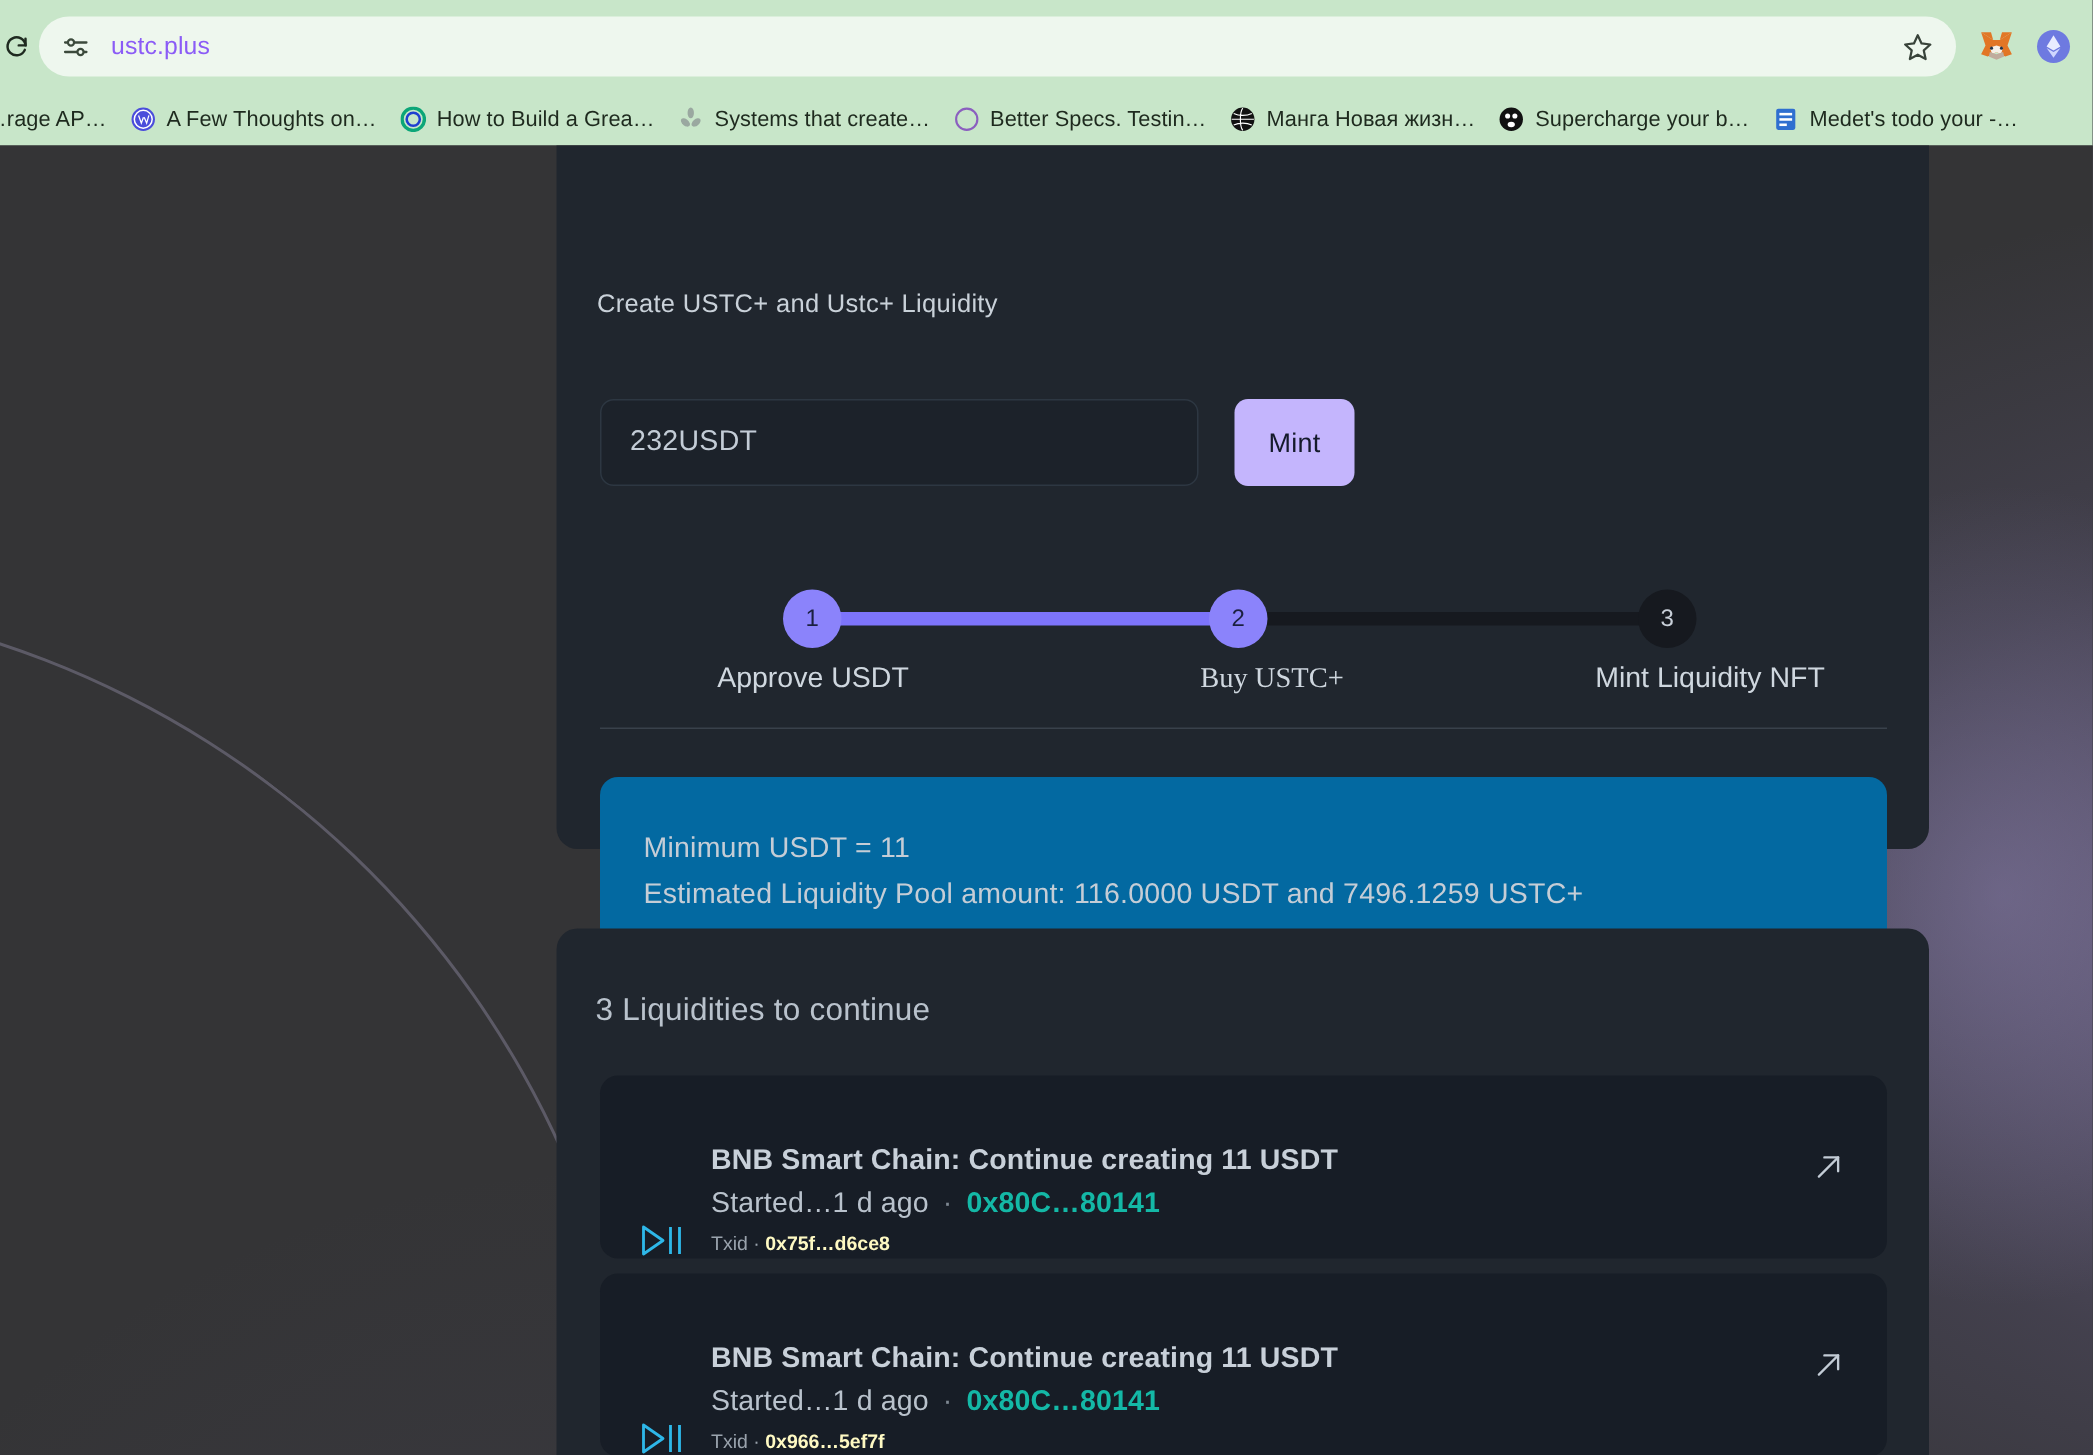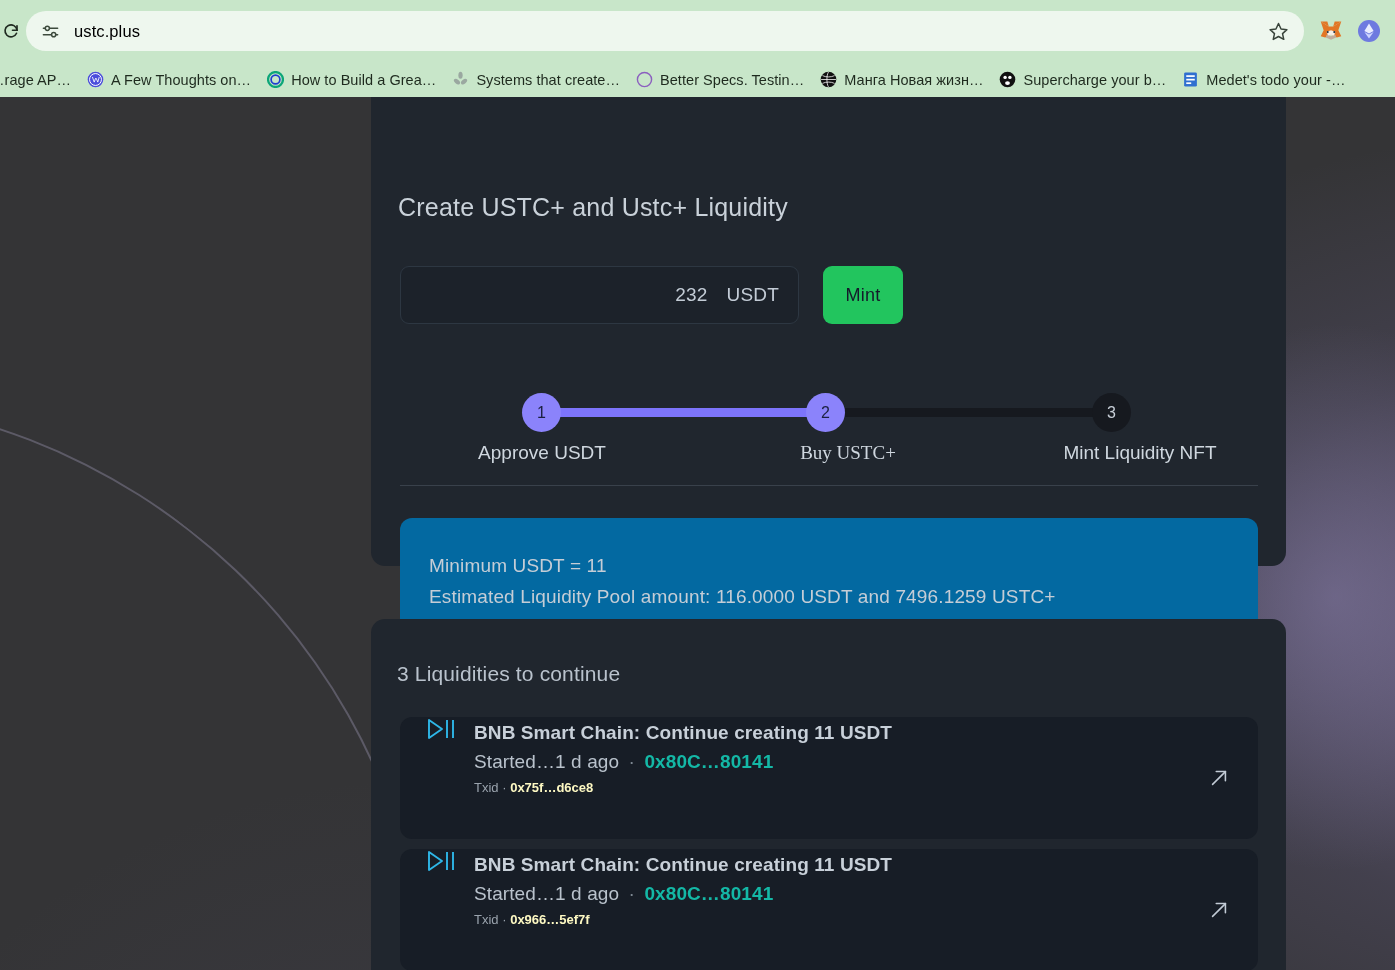--- a/index.html
+++ b/index.html
@@ -37,21 +37,21 @@
   #site-info-icon {
     width: 28px; height: 28px;
     margin-left: 10px;
     border-radius: 50%;
     display: flex; align-items: center; justify-content: center;
     flex: none;
   }
   #omnibox-url {
     margin-left: 10px;
     font-size: 16.5px;
-    color: #000000;
+    color: #8b5cf6;
     letter-spacing: 0.1px;
   }
   #bookmark-star {
     position: absolute; right: 14px; top: 50%;
     transform: translateY(-50%);
     width: 24px; height: 24px;
     display: flex; align-items: center; justify-content: center;
   }
   #ext-icons {
     display: flex; align-items: center; gap: 12px;
@@ -129,50 +129,49 @@
     background: #20262e;
     border-radius: 14px;
     left: 371px;
     width: 915px;
   }
   #mint-card { top: -90px; height: 559px; }
   #liquidity-card { top: 522px; height: 400px; }
 
   #card-title {
     position: absolute; left: 27px; top: 186px;
-    font-size: 25px;
+    font-size: 17px;
     color: #c9d1d9;
     font-weight: 400;
     letter-spacing: 0.2px;
     white-space: nowrap;
   }
 
   #mint-row {
     position: absolute; left: 29px; top: 259px;
     display: flex; align-items: center; gap: 24px;
   }
   #amount-field {
     width: 399px; height: 58px;
     border: 1px solid #2d3742;
     border-radius: 9px;
     background: #1c222a;
     display: flex; align-items: center;
     padding: 0 19px;
-    justify-content: flex-end;
-    gap: 19px;
+    justify-content: flex-start;
   }
   #amount-value {
     font-size: 19px; color: #c3ccd6; letter-spacing: 0.2px;
   }
   #amount-currency {
     font-size: 19px; color: #c3ccd6; letter-spacing: 0.2px;
   }
   #mint-button {
     width: 80px; height: 58px;
-    background: #22c55e;
+    background: #c4b5fd;
     border: none; border-radius: 9px;
     color: #151a2b;
     font-size: 18px;
     font-family: "Liberation Sans", sans-serif;
     cursor: pointer;
     letter-spacing: 0.2px;
   }
 
   
   #stepper {
@@ -238,21 +237,21 @@
   #liquidity-list {
     position: absolute; left: 29px; top: 98px;
     width: 858px;
     display: flex; flex-direction: column; gap: 10px;
   }
   .liq-row {
     position: relative;
     height: 122px;
     background: #171d26;
     border-radius: 12px;
-    display: flex; align-items: flex-start;
+    display: flex; align-items: flex-end;
   }
   .liq-icon {
     width: 74px; flex: none;
     display: flex; align-items: center; justify-content: center;
     color: #2eb7e8;
     padding-left: 10px;
   }
   .liq-text { flex: 1; padding-top: 2px; }
   .liq-title {
     font-size: 19px; font-weight: bold; color: #c8d0d9;

